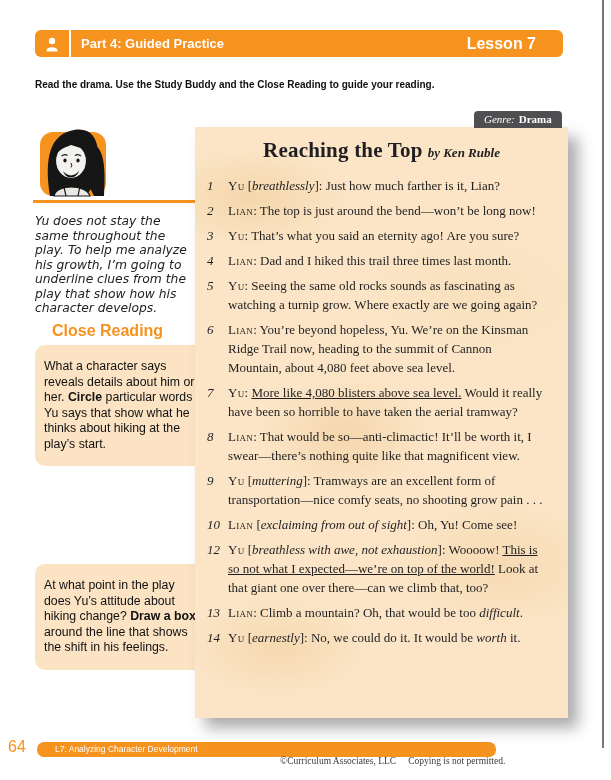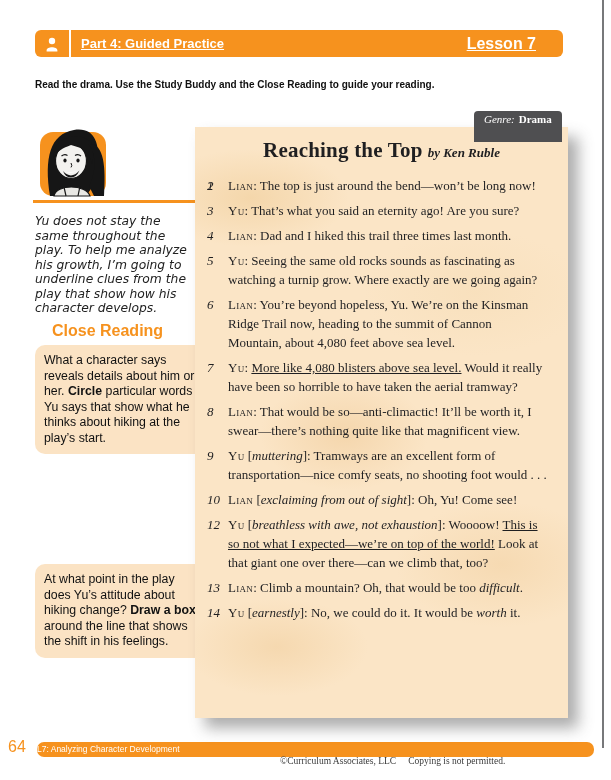--- a/index.html
+++ b/index.html
@@ -11,30 +11,30 @@
   }
   html,body{margin:0;padding:0;}
   body{width:611px;height:780px;background:#fff;font-family:"Liberation Sans",sans-serif;}
   .page{position:relative;width:611px;height:780px;background:#fff;overflow:hidden;}
 
   
   .page-edge{position:absolute;left:602px;top:0;width:2px;height:748px;background:#77787a;}
 
   
   .header-bar{position:absolute;left:35px;top:30px;width:528px;height:27px;background:var(--orange);
-    border-radius:6px;display:flex;align-items:center;color:#fff;z-index:2;text-decoration:underline;}
+    border-radius:6px;display:flex;align-items:center;color:#fff;z-index:2;}
   .header-icon-cell{width:34px;height:27px;display:flex;align-items:center;justify-content:center;
     border-right:2px solid #fff;flex:0 0 auto;}
   .part-label{font-weight:bold;font-size:13px;padding-left:10px;}
   .lesson-label{margin-left:auto;font-weight:bold;font-size:16px;padding-right:27px;}
 
   .instruction{position:absolute;left:35px;top:79px;font-size:10px;font-weight:bold;color:#101010;}
 
   
-  .genre-badge{position:absolute;left:474px;top:111px;height:31px;background:var(--badge);color:#fff;
+  .genre-badge{position:absolute;left:474px;top:111px;height:17px;background:var(--badge);color:#fff;
     border-radius:4px 4px 0 0;font-family:"Liberation Serif",serif;font-size:11px;line-height:17px;
     padding:0 10px;z-index:3;}
   .genre-label{font-style:italic;}
   .genre-value{font-weight:bold;margin-left:4px;}
 
   
   .passage{position:absolute;left:195px;top:127px;width:373px;height:591px;z-index:2;
     background:
       radial-gradient(140px 70px at 15% 12%, rgba(243,212,166,.85), rgba(243,212,166,0) 70%),
       radial-gradient(160px 90px at 75% 28%, rgba(248,224,188,.9), rgba(248,224,188,0) 70%),
@@ -57,28 +57,28 @@
   .sg-u{text-decoration:underline;}
   .sg-b{font-weight:bold;}
 
   
   .connector{position:absolute;left:33px;top:200px;width:162px;height:3px;background:var(--orange);z-index:1;}
   .avatar-wrap{position:absolute;left:34px;top:122px;width:82px;height:82px;z-index:2;}
   .buddy-note{position:absolute;left:35px;top:214px;width:158px;font-family:"DejaVu Sans",sans-serif;
     font-style:italic;font-size:12.3px;line-height:14.5px;color:#222;}
   .close-heading{position:absolute;left:52px;top:322px;color:var(--orange);font-weight:bold;font-size:16px;}
   .cr-box{position:absolute;left:35px;width:153px;background:var(--peach);border-radius:10px;
-    padding:8px 9px;font-size:12.3px;line-height:15.5px;color:#111;}
+    padding:14px 9px;font-size:12.3px;line-height:15.5px;color:#111;}
   .cr-box-1{top:345px;}
   .cr-box-2{top:564px;}
 
   
   .page-num{position:absolute;left:8px;top:738px;color:var(--orange);font-weight:normal;font-size:16px;}
-  .footer-bar{position:absolute;left:37px;top:742px;width:557px;height:15px;background:var(--orange);
-    border-radius:7px;color:#fff;font-size:8.5px;line-height:15px;box-sizing:border-box;}
+  .footer-bar{position:absolute;left:37px;top:742px;width:459px;height:15px;background:var(--orange);
+    border-radius:7px;color:#fff;font-size:8.5px;line-height:15px;padding-left:18px;box-sizing:border-box;}
   .copyright-row{position:absolute;left:280px;top:756px;width:252px;text-align:left;
     font-family:"Liberation Serif",serif;font-size:9.5px;color:#3b3b3b;}
   .copy-notice{margin-left:12px;}
 </style>
 </head>
 <body>
 
 <div class="page">
 
   <div class="page-edge"></div>
@@ -127,29 +127,29 @@
 
   <div class="genre-badge">
     <span class="genre-label">Genre:</span><span class="genre-value">Drama</span>
   </div>
 
   <div class="passage">
     <div class="passage-title-row">
       <span class="passage-title">Reaching the Top</span><span class="passage-byline">by Ken Ruble</span>
     </div>
     <div class="play-lines">
-        <div class="play-line"><span class="line-num">1</span></div>
+        <div class="play-line"><span class="line-num">1</span><span><span class="sg-sc">Yu</span><span class="sg-n"> [</span><span class="sg-i">breathlessly</span><span class="sg-n">]: Just how much farther is it, Lian?</span></span></div>
         <div class="play-line"><span class="line-num">2</span><span><span class="sg-sc">Lian</span><span class="sg-n">: The top is just around the bend—won’t be long now!</span></span></div>
         <div class="play-line"><span class="line-num">3</span><span><span class="sg-sc">Yu</span><span class="sg-n">: That’s what you said an eternity ago! Are you sure?</span></span></div>
         <div class="play-line"><span class="line-num">4</span><span><span class="sg-sc">Lian</span><span class="sg-n">: Dad and I hiked this trail three times last month.</span></span></div>
         <div class="play-line"><span class="line-num">5</span><span><span class="sg-sc">Yu</span><span class="sg-n">: Seeing the same old rocks sounds as fascinating as watching a turnip grow. Where exactly are we going again?</span></span></div>
         <div class="play-line"><span class="line-num">6</span><span><span class="sg-sc">Lian</span><span class="sg-n">: You’re beyond hopeless, Yu. We’re on the Kinsman Ridge Trail now, heading to the summit of Cannon Mountain, about 4,080 feet above sea level.</span></span></div>
         <div class="play-line"><span class="line-num">7</span><span><span class="sg-sc">Yu</span><span class="sg-n">: </span><span class="sg-u">More like 4,080 blisters above sea level.</span><span class="sg-n"> Would it really have been so horrible to have taken the aerial tramway?</span></span></div>
         <div class="play-line"><span class="line-num">8</span><span><span class="sg-sc">Lian</span><span class="sg-n">: That would be so—anti-climactic! It’ll be worth it, I swear—there’s nothing quite like that magnificent view.</span></span></div>
-        <div class="play-line"><span class="line-num">9</span><span><span class="sg-sc">Yu</span><span class="sg-n"> [</span><span class="sg-i">muttering</span><span class="sg-n">]: Tramways are an excellent form of transportation—nice comfy seats, no shooting foot would . . .</span></span></div>
+        <div class="play-line"><span class="line-num">9</span><span><span class="sg-sc">Yu</span><span class="sg-n"> [</span><span class="sg-i">muttering</span><span class="sg-n">]: Tramways are an excellent form of transportation—nice comfy seats, no shooting grow pain . . .</span></span></div>
         <div class="play-line"><span class="line-num">10</span><span><span class="sg-sc">Lian</span><span class="sg-n"> [</span><span class="sg-i">exclaiming from out of sight</span><span class="sg-n">]: Oh, Yu! Come see!</span></span></div>
         <div class="play-line"><span class="line-num">12</span><span><span class="sg-sc">Yu</span><span class="sg-n"> [</span><span class="sg-i">breathless with awe, not exhaustion</span><span class="sg-n">]: Woooow! </span><span class="sg-u">This is so not what I expected—we’re on top of the world!</span><span class="sg-n"> Look at that giant one over there—can we climb that, too?</span></span></div>
         <div class="play-line"><span class="line-num">13</span><span><span class="sg-sc">Lian</span><span class="sg-n">: Climb a mountain? Oh, that would be too </span><span class="sg-i">difficult</span><span class="sg-n">.</span></span></div>
         <div class="play-line"><span class="line-num">14</span><span><span class="sg-sc">Yu</span><span class="sg-n"> [</span><span class="sg-i">earnestly</span><span class="sg-n">]: No, we could do it. It would be </span><span class="sg-i">worth</span><span class="sg-n"> it.</span></span></div>
       </div>
   </div>
 
   <div class="page-num">64</div>
   <div class="footer-bar">
     <span>L7: Analyzing Character Development</span>

